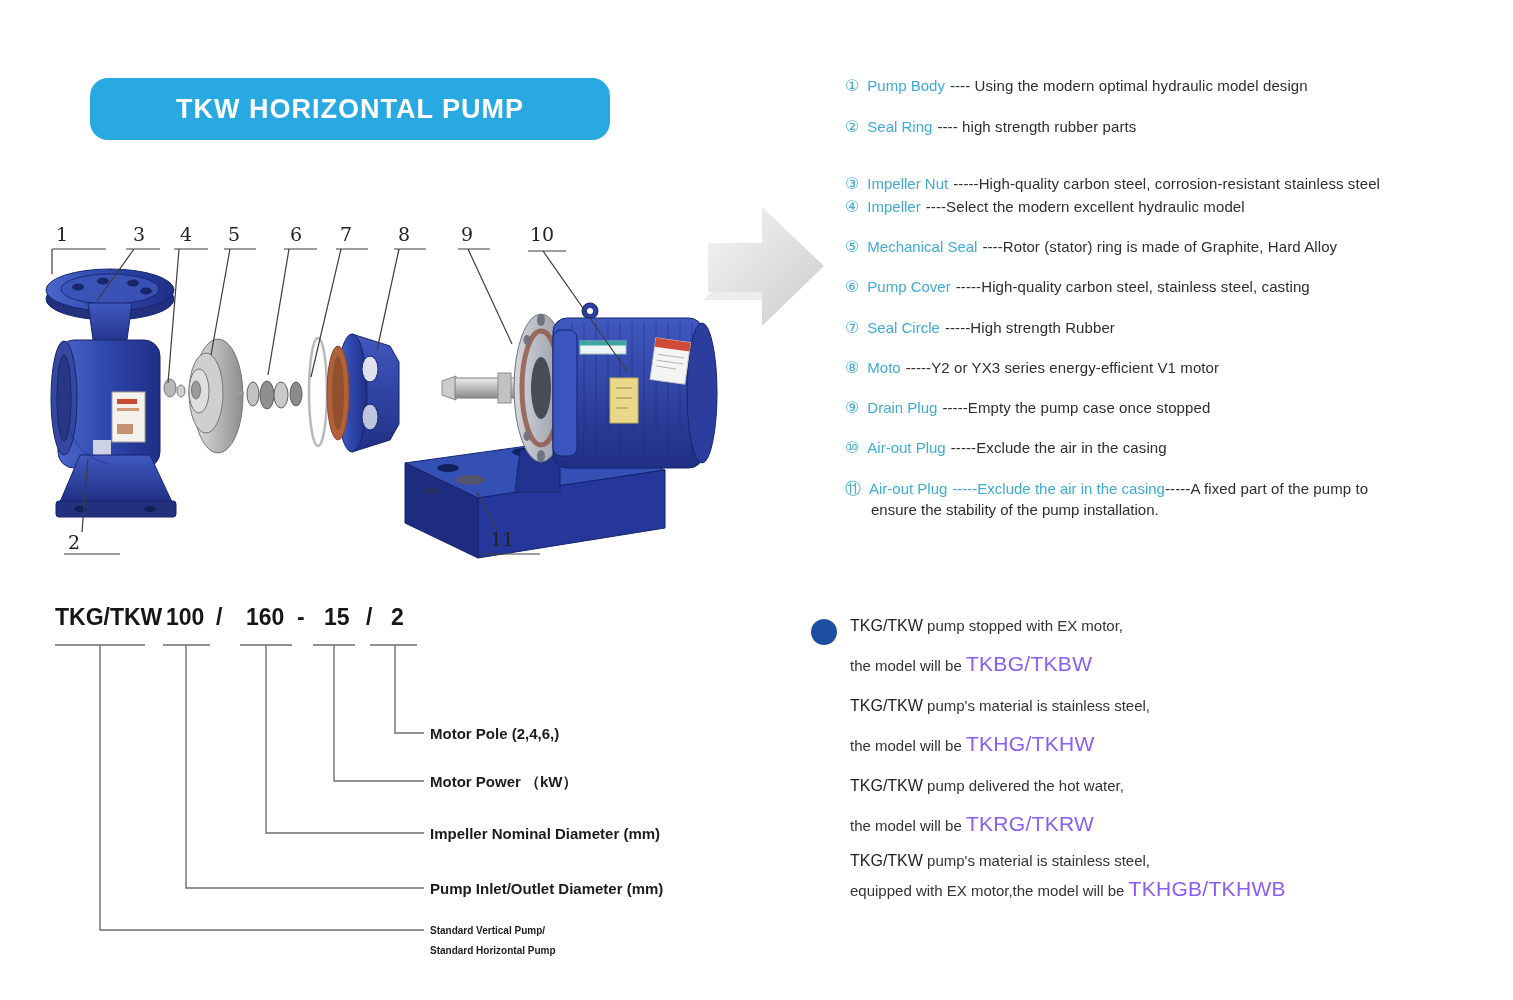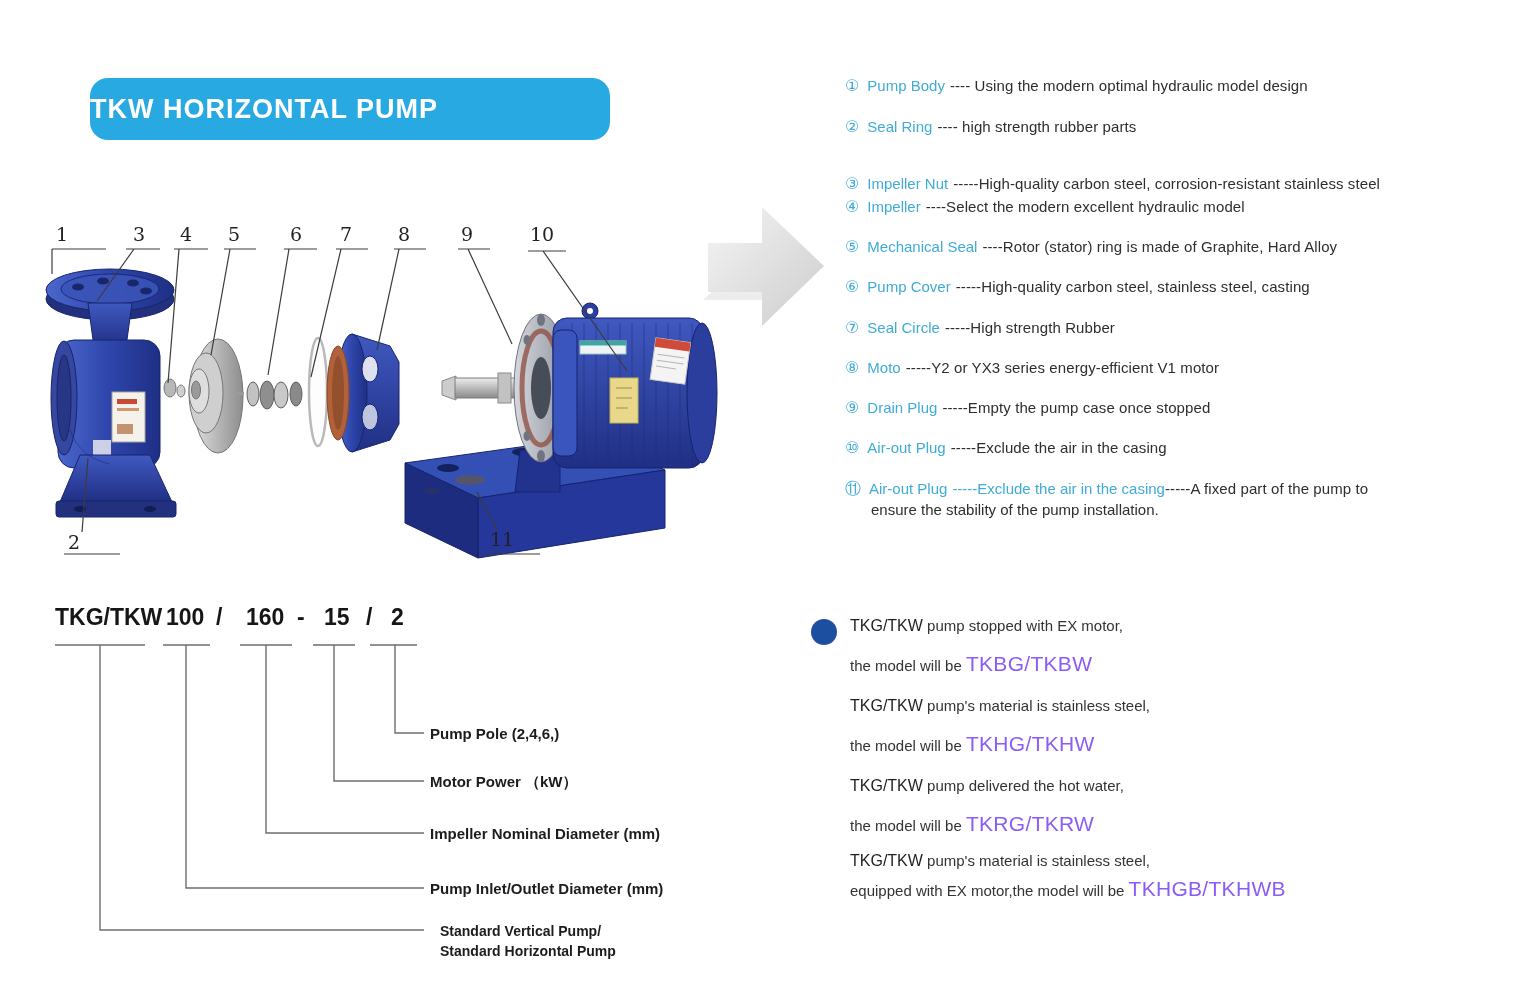--- a/index.html
+++ b/index.html
@@ -3,37 +3,37 @@
 <meta charset="utf-8">
 <style>
   html,body{margin:0;padding:0;background:#ffffff;}
   .page{position:relative;width:1513px;height:1000px;background:#ffffff;overflow:hidden;
         font-family:"Liberation Sans", sans-serif;}
   .art{position:absolute;left:0;top:0;width:1513px;height:1000px;}
 
   
   .banner{position:absolute;left:90px;top:78px;width:520px;height:62px;border-radius:18px;
           background:#29a9e1;color:#ffffff;font-weight:bold;font-size:27px;letter-spacing:1px;
-          text-align:left;line-height:62px;}
+          text-align:center;line-height:62px;}
 
   
   .callout{position:absolute;font-family:"DejaVu Serif", serif;font-size:19px;color:#222;}
 
   
   .p-row{position:absolute;left:845px;width:655px;font-size:15px;color:#2e2e2e;white-space:nowrap;}
   .p-num{color:#3fabd7;font-family:"DejaVu Sans", sans-serif;font-size:16px;margin-right:8px;}
   .p-name{color:#3fabd7;}
   .p-desc{margin-left:5px;color:#2e2e2e;letter-spacing:.1px;}
   .p-cont{margin-left:26px;color:#2e2e2e;}
 
   
   .code{position:absolute;font-weight:bold;font-size:23px;color:#161616;white-space:nowrap;}
   .m-label{position:absolute;left:430px;font-weight:bold;font-size:15px;color:#1c1c1c;white-space:nowrap;}
-  .m-label-sm{position:absolute;left:430px;font-weight:bold;font-size:14px;color:#1c1c1c;
-              line-height:20px;white-space:nowrap;margin-left:10px;}
+  .m-label-sm{position:absolute;left:430px;font-weight:bold;font-size:10px;color:#1c1c1c;
+              line-height:20px;white-space:nowrap;}
 
   
   .bullet{position:absolute;left:811px;top:619px;width:26px;height:26px;border-radius:50%;background:#1d4fa0;}
   .note{position:absolute;left:850px;white-space:nowrap;color:#333;font-size:15px;}
   .n-lead{font-size:16px;color:#1f1f1f;}
   .n-model{font-size:21px;color:#8b5cf6;letter-spacing:.3px;}
 </style>
 </head>
 <body>
 
@@ -233,21 +233,21 @@
 
   <span class="code" style="left:55px;top:604px">TKG/TKW</span>
   <span class="code" style="left:166px;top:604px">100</span>
   <span class="code" style="left:216px;top:604px">/</span>
   <span class="code" style="left:246px;top:604px">160</span>
   <span class="code" style="left:297px;top:604px">-</span>
   <span class="code" style="left:324px;top:604px">15</span>
   <span class="code" style="left:366px;top:604px">/</span>
   <span class="code" style="left:391px;top:604px">2</span>
 
-  <div class="m-label" style="top:725px">Pump Pole (2,4,6,)</div>
+  <div class="m-label" style="top:725px">Motor Pole (2,4,6,)</div>
   <div class="m-label" style="top:773px">Motor Power （kW）</div>
   <div class="m-label" style="top:825px">Impeller Nominal Diameter (mm)</div>
   <div class="m-label" style="top:880px">Pump Inlet/Outlet Diameter (mm)</div>
   <div class="m-label-sm" style="top:921px">Standard Vertical Pump/</div>
   <div class="m-label-sm" style="top:941px">Standard  Horizontal Pump</div>
 
   <div class="bullet"></div>
   <div class="note" style="top:612px">
     <span class="n-lead">TKG/TKW</span><span> pump stopped with EX motor,</span><span class="n-model"></span>
   </div>

